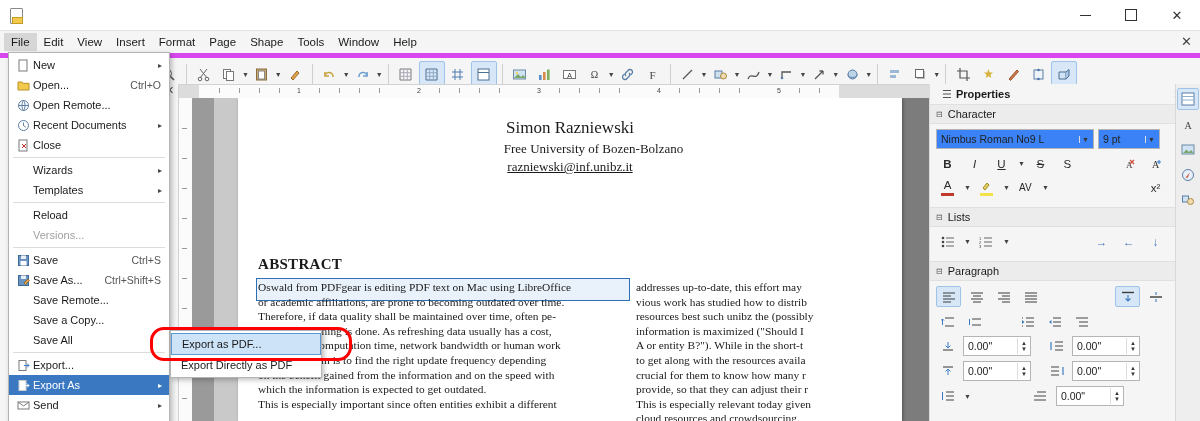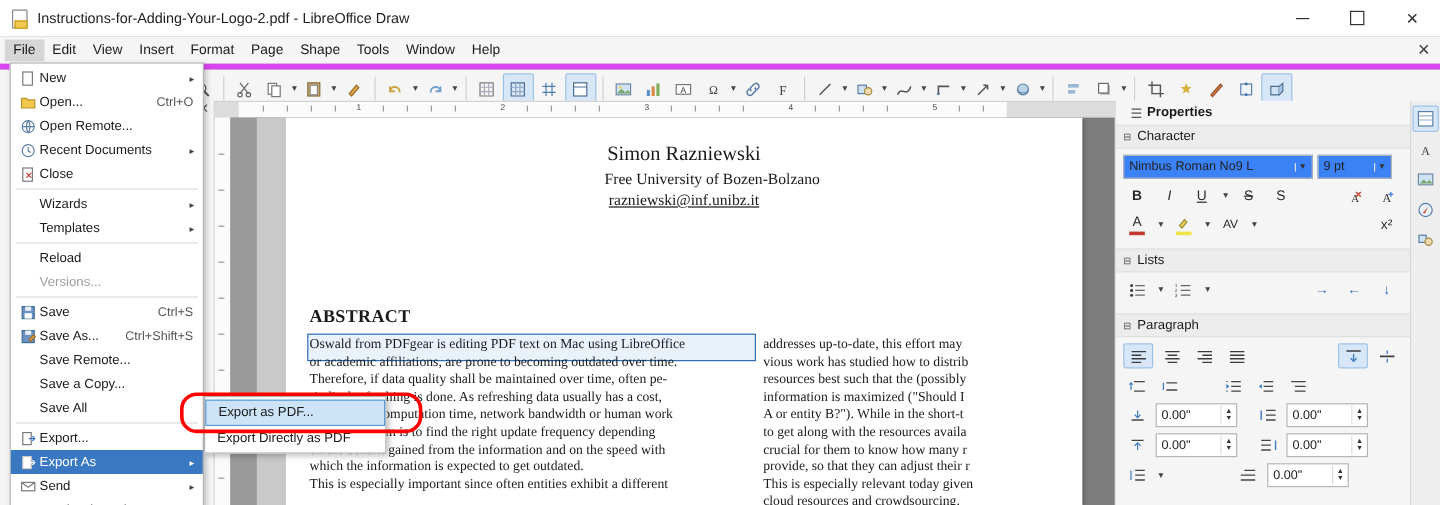--- a/index.html
+++ b/index.html
@@ -135,21 +135,20 @@
 </style>
 </head>
 <body>
 
 <div class="app">
 
   <div class="titlebar">
     <div class="tb-icon">
         <div class="doc"></div>
       </div>
-    <div class="tb-title">Instructions-for-Adding-Your-Logo-2.pdf - LibreOffice Draw</div>
     <div class="tb-spacer"></div>
     <div class="win-btn win-min">
         <i></i>
       </div>
     <div class="win-btn win-max">
         <i></i>
       </div>
     <div class="win-btn close">✕</div>
   </div>
 
@@ -493,21 +492,21 @@
         <div>riodical refreshing is done.  As refreshing data usually has a cost,</div>
         <div>for instance computation time, network bandwidth or human work</div>
         <div>time, a problem is to find the right   update frequency depending</div>
         <div>on the benefit gained from the information and on the speed with</div>
         <div>which the information is expected to get outdated.</div>
         <div>   This is especially important since often entities exhibit a different</div>
       </div>
       <div class="col right">
         <div>addresses up-to-date, this effort may</div>
         <div>vious work has studied how to distrib</div>
-        <div>resources best  such that the (possibly</div>
+        <div>resources best  such unibz the (possibly</div>
         <div>information is maximized ("Should I</div>
         <div>A or entity B?").  While in the short-t</div>
         <div>to get along with the resources availa</div>
         <div>crucial for them to know how many r</div>
         <div>provide, so that they can adjust their r</div>
         <div>This is especially relevant today given</div>
         <div>cloud resources and crowdsourcing.</div>
       </div>
     </div>
   </div>

